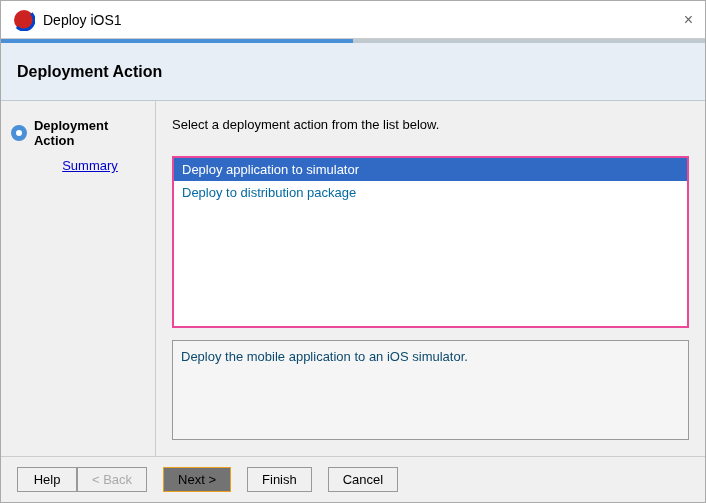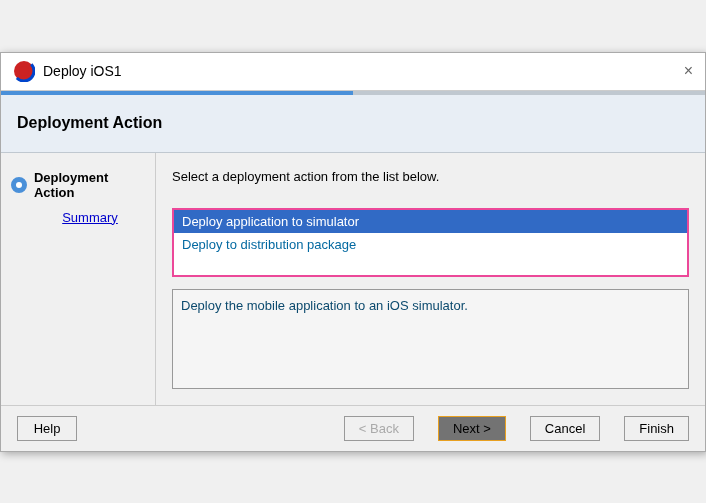--- a/index.html
+++ b/index.html
@@ -8,21 +8,21 @@
       font-size: 13px;
       background: #f0f0f0;
       display: flex;
       justify-content: center;
       align-items: center;
       width: 706px;
       height: 503px;
     }
     .dialog {
       width: 706px;
-      height: 400px;
+      height: 503px;
       background: #f0f0f0;
       border: 1px solid #aaa;
       display: flex;
       flex-direction: column;
       box-shadow: 2px 2px 8px rgba(0,0,0,0.3);
     }
     .title-bar {
       background: #fff;
       border-bottom: 1px solid #ccc;
       padding: 8px 12px;
@@ -168,30 +168,29 @@
       flex: 1;
       font-size: 13px;
       color: #0c4a6e;
     }
     .footer {
       border-top: 1px solid #ccc;
       background: #f0f0f0;
       padding: 8px 16px;
       display: flex;
       align-items: center;
-      justify-content: space-between;
       height: 46px;
     }
     .footer-left {
       display: flex;
       gap: 8px;
     }
     .footer-right {
       display: flex;
-      gap: 24px;
+      gap: 16px;
     }
     .btn {
       padding: 4px 14px;
       font-size: 13px;
       border: 1px solid #999;
       background: #f0f0f0;
       cursor: pointer;
       color: #000;
       min-width: 60px;
     }
@@ -258,17 +257,17 @@
     </div>
   </div>
 
   <div class="footer">
     <div class="footer-left">
       <button class="btn">Help</button>
     </div>
     <div class="footer-right">
       <button class="btn" disabled="">&lt; Back</button>
       <button class="btn btn-primary">Next &gt;</button>
+      <button class="btn">Finish</button>
       <button class="btn">Cancel</button>
-      <button class="btn">Finish</button>
     </div>
   </div>
 </div>
 
 </body></html>

